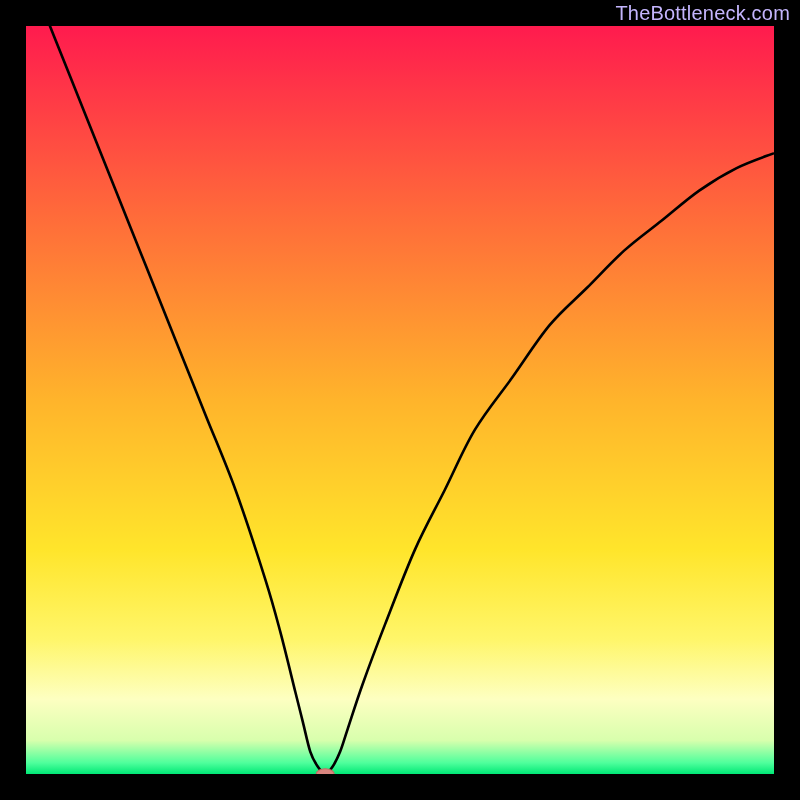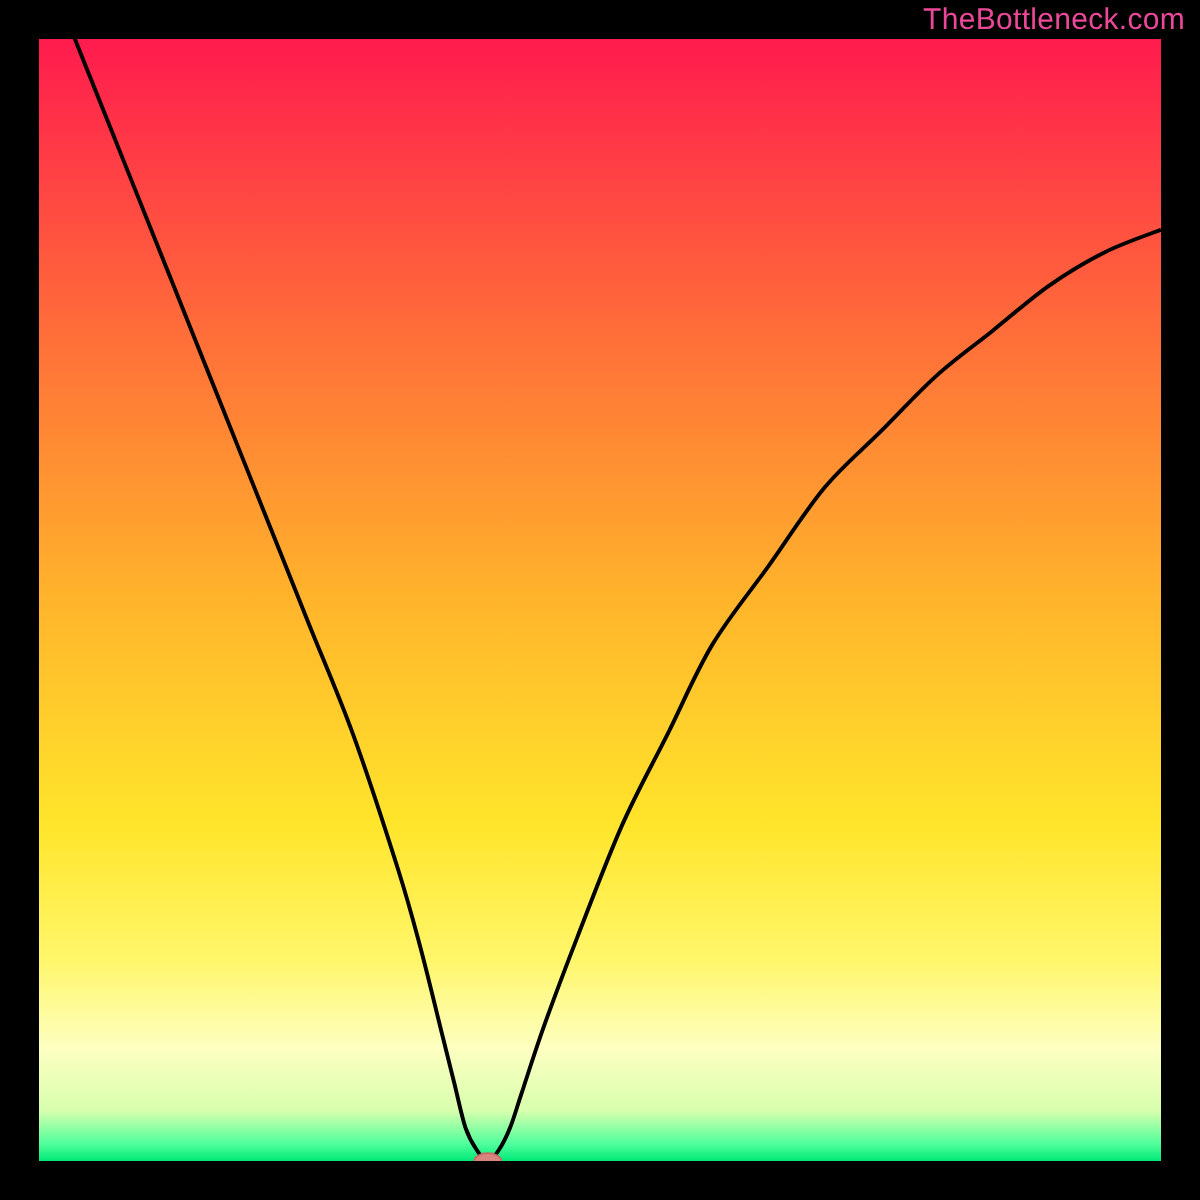--- a/index.html
+++ b/index.html
@@ -14,21 +14,21 @@
   .frame {
     position: relative;
     width: 800px;
     height: 800px;
     background: #000;
   }
   .watermark {
     position: absolute;
     top: 2px;
     right: 10px;
-    color: #ec4899;
+    color: #c4b5fd;
     font-size: 20px;
     font-weight: 500;
     letter-spacing: 0.2px;
     z-index: 5;
     user-select: none;
   }
   .plot-wrap {
     position: absolute;
     left: 26px;
     top: 26px;

